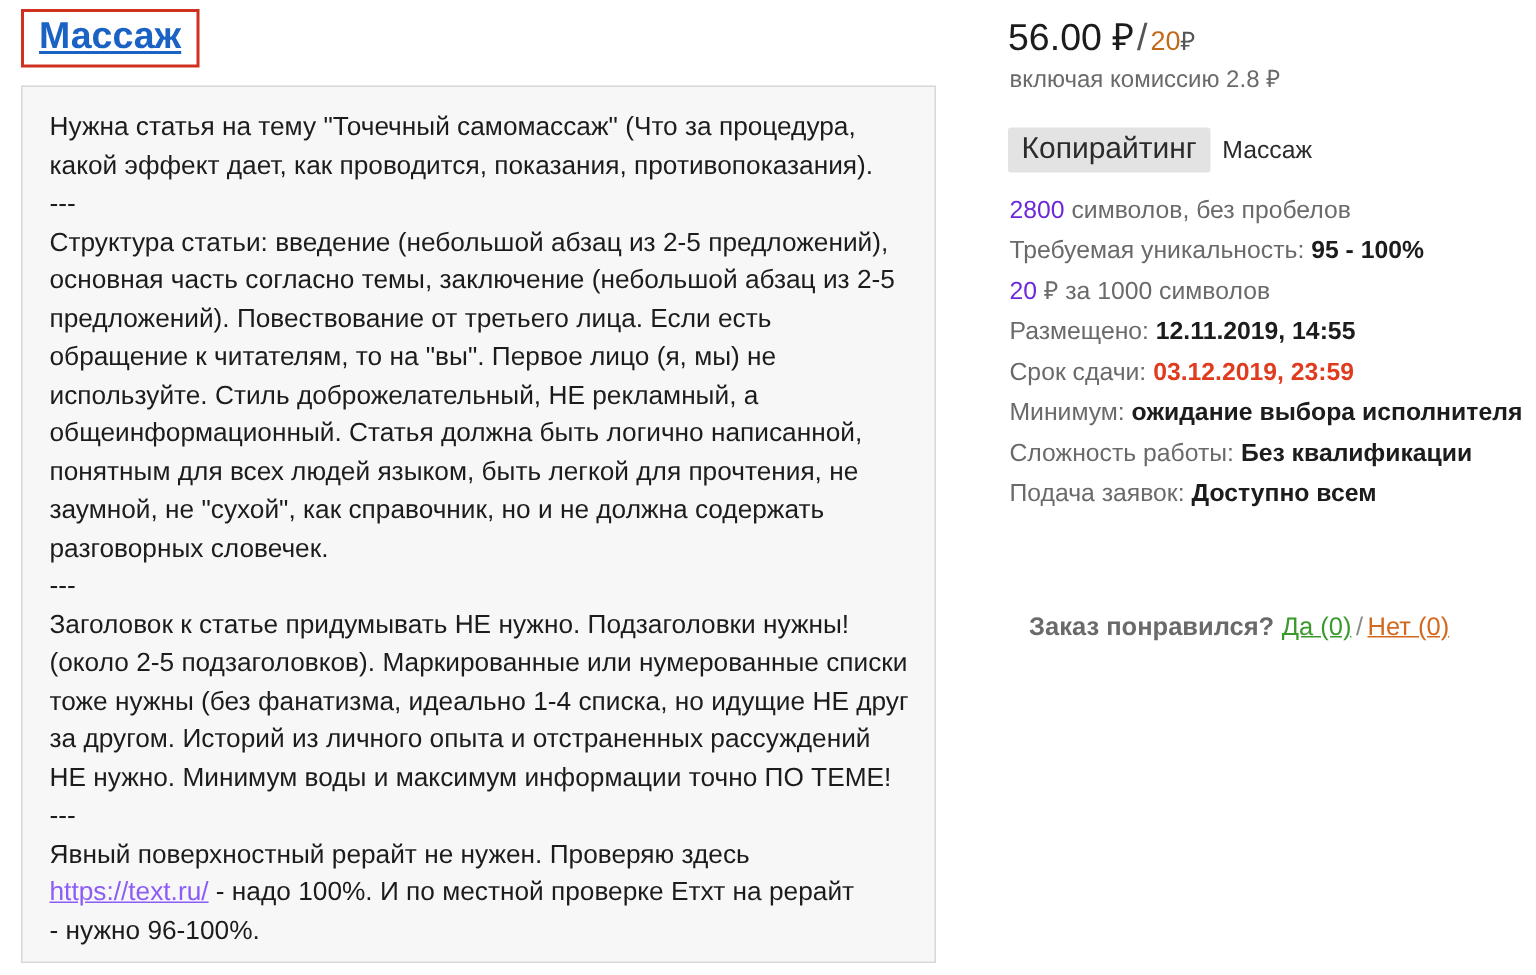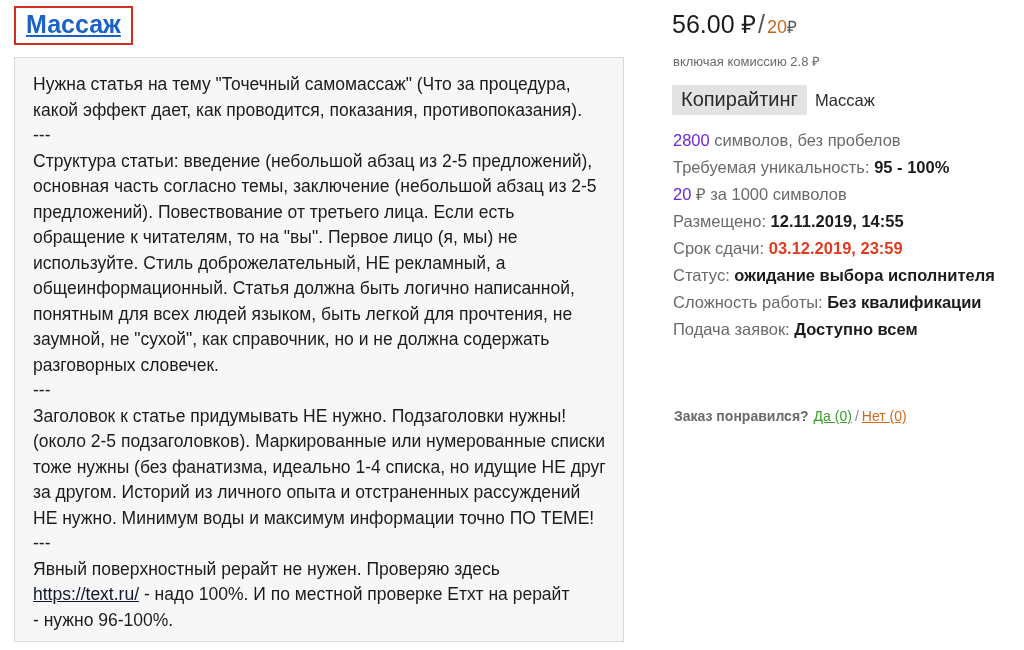--- a/index.html
+++ b/index.html
@@ -62,21 +62,21 @@
     color: #1c1c1c;
     margin: 0 0 0 0;
     white-space: pre-wrap;
   }
   .desc-sep {
     font-size: 17.5px;
     line-height: 25.5px;
     color: #1c1c1c;
   }
   .desc-link {
-    color: #0f172a;
+    color: #8b5cf6;
     text-decoration: underline;
   }
 
   
   .right-col {
     position: absolute;
     left: 672px;
     top: 0px;
     width: 352px;
     height: 650px;
@@ -102,22 +102,22 @@
     color: #c06a1a;
     font-weight: normal;
   }
   .price-sec-unit {
     font-size: 17px;
     color: #555555;
   }
   .commission {
     position: absolute;
     left: 1px;
-    top: 52px;
-    font-size: 13px;
+    top: 41px;
+    font-size: 16px;
     color: #6a6a6a;
     white-space: nowrap;
   }
   .tags {
     position: absolute;
     left: 0px;
     top: 85px;
     white-space: nowrap;
   }
   .tag-primary {
@@ -147,23 +147,23 @@
     color: #6a6a6a;
     white-space: nowrap;
   }
   .meta-label { color: #6a6a6a; }
   .meta-value { color: #1c1c1c; font-weight: bold; }
   .meta-orange-num { color: #6d28d9; font-weight: normal; }
   .meta-red { color: #e03b1f; font-weight: bold; }
 
   .like-row {
     position: absolute;
-    left: 2px;
+    left: 14px;
     top: 408px;
-    font-size: 14px;
+    font-size: 17px;
     white-space: nowrap;
   }
   .like-question {
     color: #6a6a6a;
     font-weight: bold;
   }
   .like-yes {
     color: #3a9a2e;
     text-decoration: underline;
     margin-left: 5px;
@@ -231,21 +231,21 @@
       <div class="meta-row">
         <span class="meta-label">Размещено: </span><span class="meta-value">12.11.2019, 14:55</span>
       </div>
 
       <div class="meta-row">
         <span class="meta-label">Срок сдачи: </span><span class="meta-red">03.12.2019, 23:59</span>
       </div>
 
 
       <div class="meta-row">
-        <span class="meta-label">Статус: </span><span class="meta-value">ожидание выбора исполнителя</span>
+        <span class="meta-label">Минимум: </span><span class="meta-value">ожидание выбора исполнителя</span>
       </div>
 
       <div class="meta-row">
         <span class="meta-label">Сложность работы: </span><span class="meta-value">Без квалификации</span>
       </div>
 
       <div class="meta-row">
         <span class="meta-label">Подача заявок: </span><span class="meta-value">Доступно всем</span>
       </div>
 

